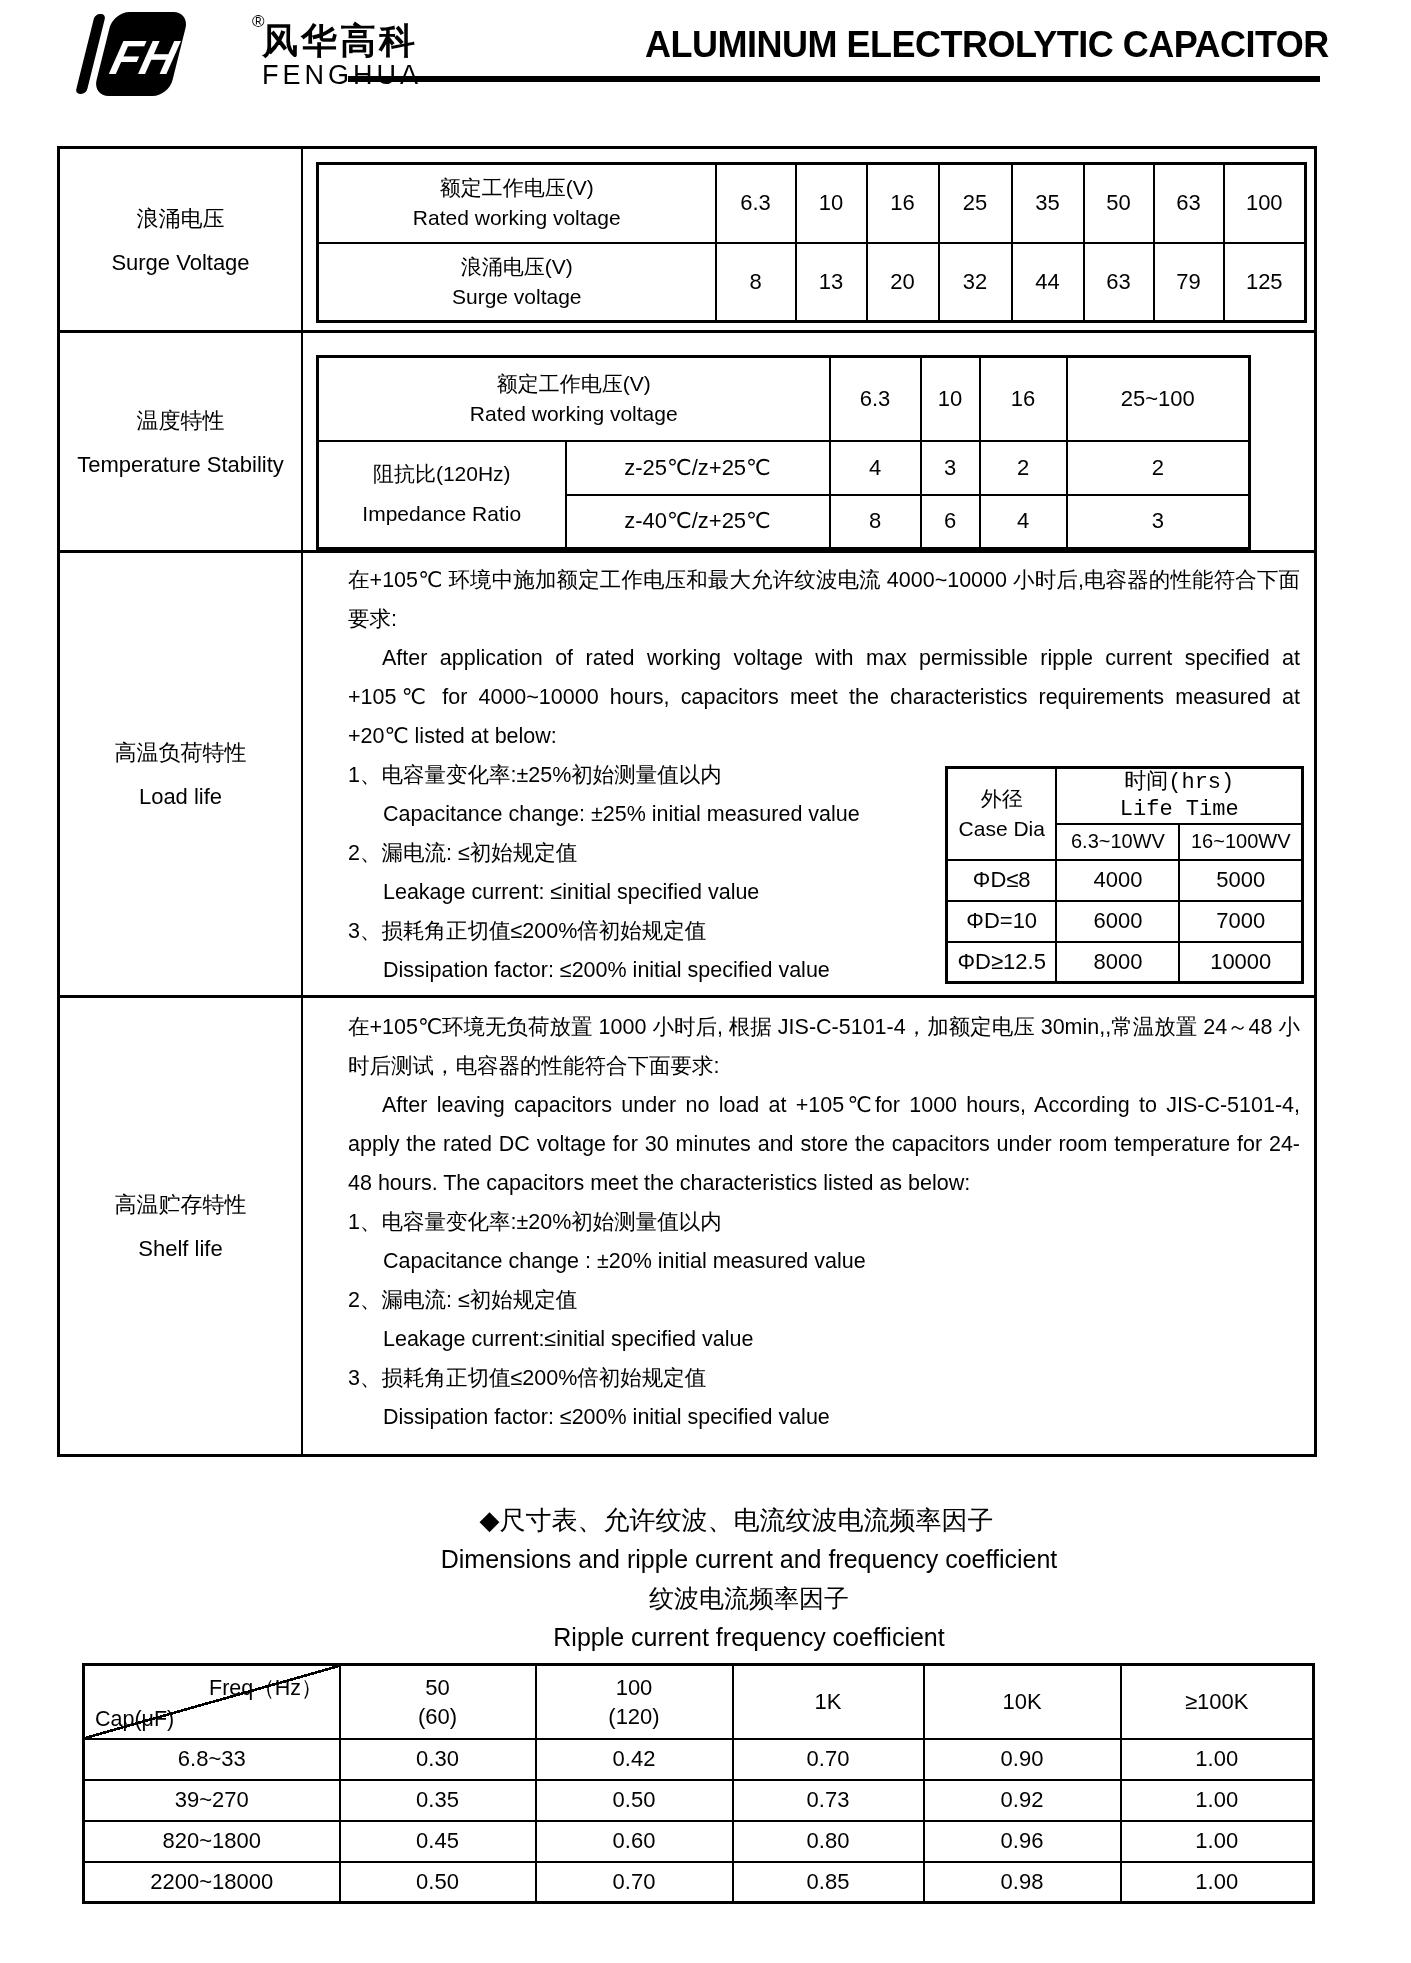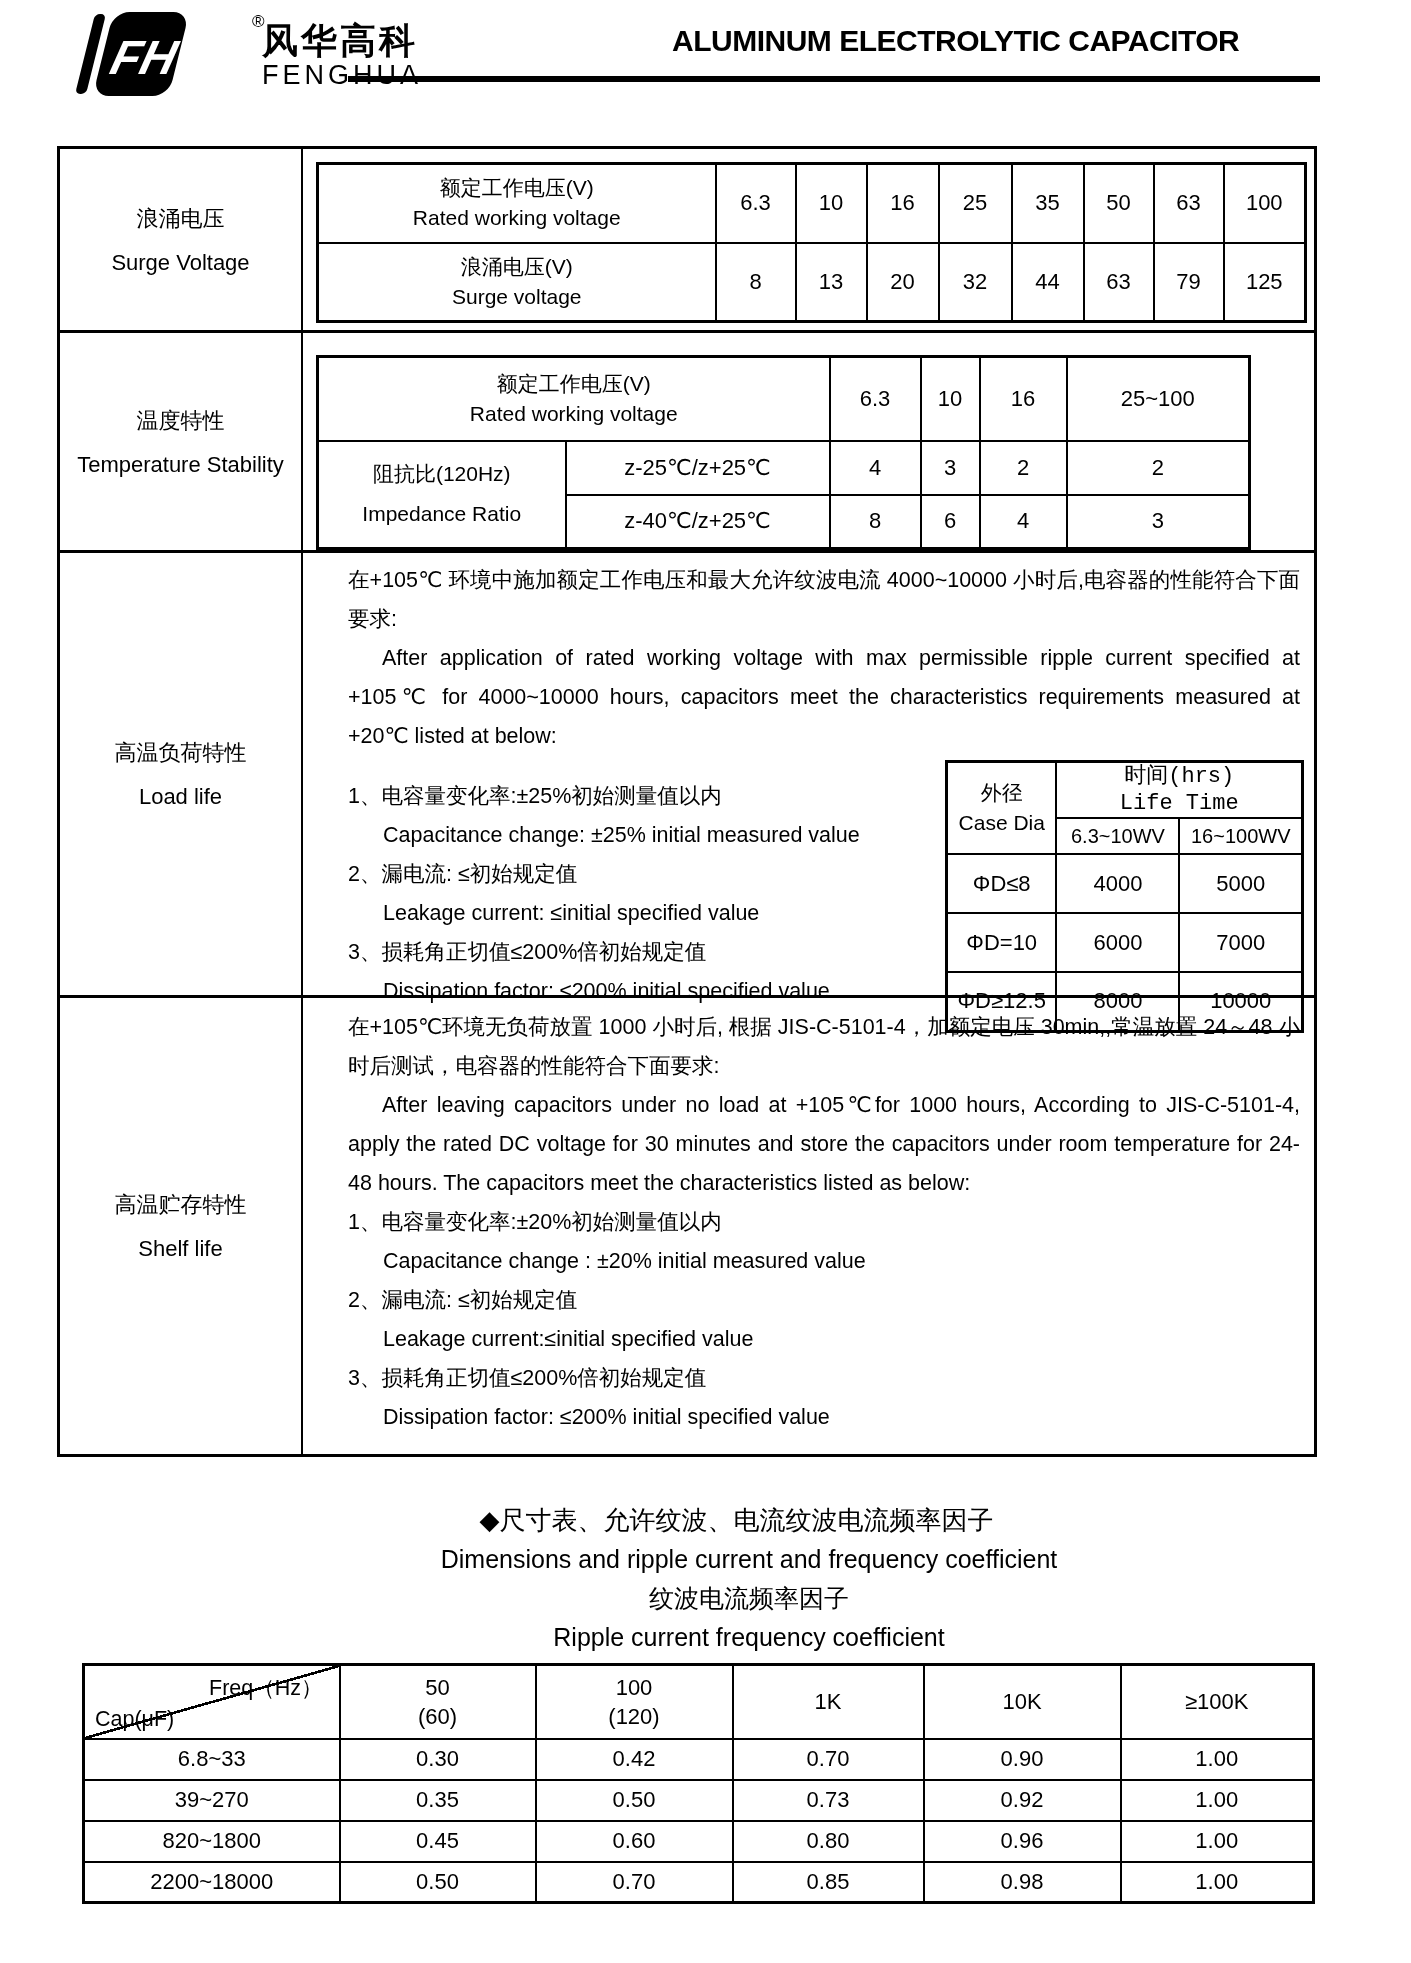--- a/index.html
+++ b/index.html
@@ -8,21 +8,21 @@
   .page { position:relative; width:1411px; height:1963px; overflow:hidden; background:#fff; }
 
   
   .header { position:relative; height:146px; }
   .logo { position:absolute; left:56px; top:10px; display:flex; }
   .logo-mark-wrap { position:relative; width:150px; height:88px; }
   .reg { position:absolute; left:196px; top:2px; font-size:17px; }
   .logo-text { margin-left:56px; margin-top:12px; }
   .logo-cn { font-size:36px; font-weight:bold; letter-spacing:3px; line-height:38px; }
   .logo-en { font-size:27px; letter-spacing:4px; line-height:30px; font-stretch:condensed; }
-  .doc-title { position:absolute; left:672px; top:24px; font-size:30px; font-weight:bold; letter-spacing:-0.5px; white-space:nowrap; }
+  .doc-title { position:absolute; left:645px; top:24px; font-size:36px; font-weight:bold; letter-spacing:-0.5px; white-space:nowrap; }
   .title-rule { position:absolute; left:348px; top:76px; width:972px; height:6px; background:#000; }
 
   
   .spec { margin-left:57px; width:1260px; border:3px solid #000; }
   .section { display:flex; }
   .section + .section { border-top:3px solid #000; }
   .section-label { width:243px; min-width:243px; border-right:2px solid #000;
       display:flex; flex-direction:column; align-items:center; justify-content:center;
       gap:16px; font-size:22px; text-align:center; }
   .section-body { flex:1; position:relative; }
@@ -51,21 +51,21 @@
   .items { padding-left:45px; font-size:21.5px; line-height:39px; }
   .items .en { padding-left:35px; }
   .ll-bottom { display:flex; align-items:center; }
   .ll-bottom .items { flex:1; }
 
   
   .life-table { width:356px; margin:4px 10px 0 0; }
   .life-table td { font-size:21px; }
   .life-table .h1 td { height:56px; }
   .life-table .h2 td { height:36px; font-size:20px; }
-  .life-table .d td { height:59px; }
+  .life-table .d td { height:41px; }
   .life-table td.case span { display:block; line-height:30px; font-size:21px; }
   .life-table td.time span { display:block; line-height:27px;font-family:Liberation Mono, monospace; }
 
   
   .dim-block { padding:44px 0 0 62px; font-size:25px; line-height:39px;text-align:center; }
   .dim-block .l1 { font-size:26px; }
   .dim-block .ind { padding-left:25px; }
 
   
   .freq-table { margin:6px 0 0 82px; width:1230px; }

